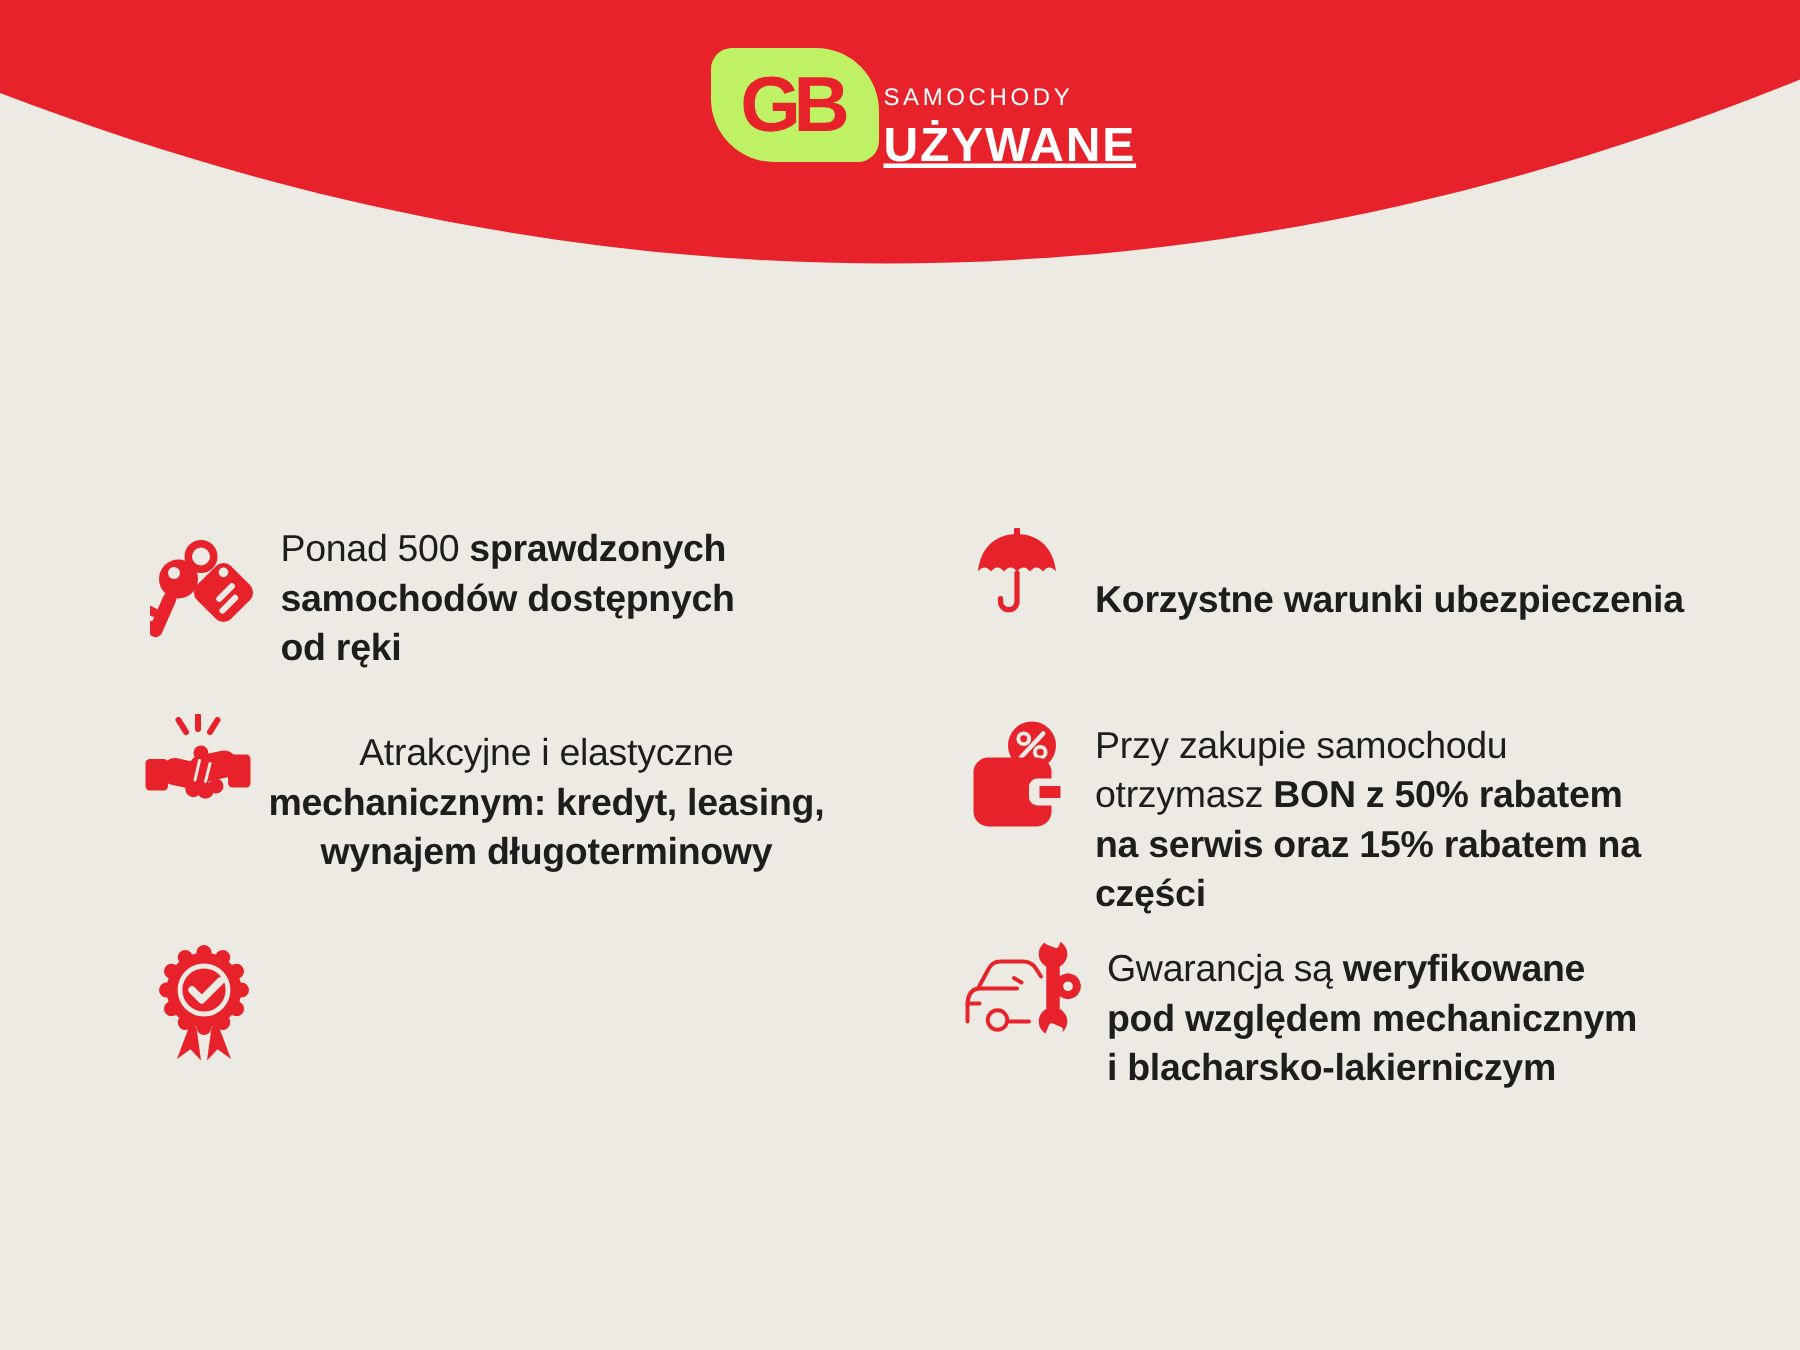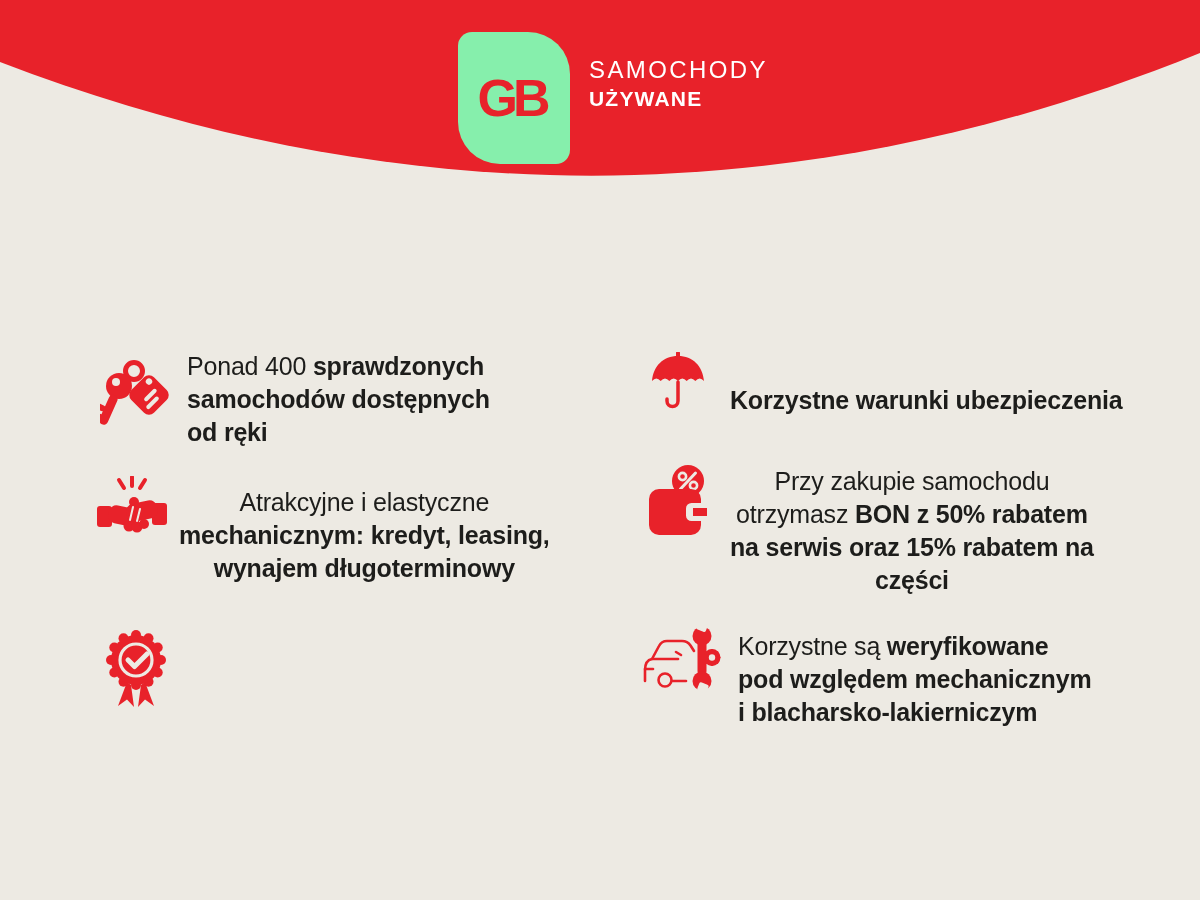--- a/index.html
+++ b/index.html
@@ -3,45 +3,45 @@
 <meta charset="utf-8">
 <style>
   html,body{margin:0;padding:0;background:#cfcCC8;}
   .canvas{
     position:relative;width:1200px;height:900px;overflow:hidden;
     background:#edeae3;color:#1d1d1b;
     font-family:"Liberation Sans",sans-serif;
   }
   .hdr-svg{position:absolute;left:0;top:0;display:block;}
   .logo-box{
-    position:absolute;left:458px;top:32px;width:112px;height:132px;
-    background:#86efac;border-radius:14px 42px 14px 42px;
+    position:absolute;left:474px;top:32px;width:112px;height:76px;
+    background:#bef264;border-radius:14px 42px 14px 42px;
     display:flex;align-items:center;justify-content:center;
   }
   .logo-gb{
     font-size:52px;font-weight:bold;color:#e8222a;
     letter-spacing:-5px;padding-right:5px;line-height:1;
   }
   .brand{position:absolute;left:589px;top:57px;color:#ffffff;}
-  .brand-1{font-size:24px;font-weight:400;letter-spacing:2.4px;line-height:1.1;}
-  .brand-2{font-size:21px;font-weight:bold;letter-spacing:1.2px;line-height:1.1;margin-top:4px;}
+  .brand-1{font-size:16px;font-weight:400;letter-spacing:2.4px;line-height:1.1;}
+  .brand-2{font-size:32px;font-weight:bold;letter-spacing:1.2px;line-height:1.1;margin-top:4px;text-decoration:underline;}
   .feature{position:absolute;display:flex;align-items:flex-start;}
   .fico{flex:0 0 72px;display:flex;justify-content:center;}
   .colL .fico{margin-right:11px;}
   .colR .fico{margin-right:16px;}
   .ftxt{
     font-size:25px;line-height:33px;white-space:pre-line;
     letter-spacing:-0.2px;margin:0;
   }
   .b{font-weight:bold;}
   .f1{left:100px;top:350px;}  .f1 .fico{padding-top:8px;}
   .f2{left:96px;top:476px;text-align:center;}  .f2 .ftxt{margin-top:10px;}
   .f3{left:100px;top:628px;}  .f3 .ftxt{margin-top:4px;}
   .f4{left:642px;top:352px;}  .f4 .ftxt{margin-top:32px;}
-  .f5{left:642px;top:462px;text-align:center;}  .f5 .ftxt{margin-top:3px;}
+  .f5{left:642px;top:478px;}  .f5 .ftxt{margin-top:3px;}
   .f6{left:642px;top:624px;}  .f6 .ftxt{margin-top:6px;}
 </style>
 </head>
 <body>
 
 <div class="canvas">
 
   <svg class="hdr-svg" width="1200" height="220" viewBox="0 0 1200 220" aria-hidden="true">
     <path d="M0,0 H1200 V53 C800,215 400,215 0,62 Z" fill="#e8222a"></path>
   </svg>
@@ -70,21 +70,21 @@
           <g transform="rotate(45 49 37)">
             <rect x="33" y="21" width="32" height="32" rx="7" fill="#e8222a"></rect>
             <circle cx="39.5" cy="27.5" r="3.2" fill="#edeae3"></circle>
             <g stroke="#edeae3" stroke-width="4" stroke-linecap="round">
               <line x1="50" y1="30" x2="50" y2="42"></line>
               <line x1="57" y1="34" x2="57" y2="46"></line>
             </g>
           </g>
         </svg>
       </span>
-      <p class="ftxt"><span>Ponad 400 </span><span class="b">sprawdzonych
+      <p class="ftxt"><span>Ponad 500 </span><span class="b">sprawdzonych
 samochodów dostępnych
 od ręki</span></p>
     </div>
 
     <div class="feature colL f2">
       <span class="fico">
         <svg width="72" height="66" viewBox="0 0 72 66" aria-hidden="true">
           <g stroke="#e8222a" stroke-width="4" stroke-linecap="round" fill="none">
             <line x1="28" y1="12" x2="23" y2="4"></line>
             <line x1="36" y1="10" x2="36" y2="1"></line>
@@ -189,19 +189,19 @@
           <circle cx="70" cy="33.5" r="3.2" fill="#edeae3"></circle>
           <g>
             <circle cx="60" cy="12" r="9.5" fill="#e8222a"></circle>
             <rect x="55" y="-2" width="10" height="9" rx="2" fill="#edeae3" transform="rotate(22 60 3)"></rect>
             <rect x="55.5" y="15" width="9" height="36" rx="4" fill="#e8222a"></rect>
             <circle cx="60" cy="57" r="9.5" fill="#e8222a"></circle>
             <rect x="55" y="59" width="10" height="9" rx="2" fill="#edeae3" transform="rotate(22 60 66)"></rect>
           </g>
         </svg>
       </span>
-      <p class="ftxt"><span>Korzystne są </span><span class="b">weryfikowane
+      <p class="ftxt"><span>Gwarancja są </span><span class="b">weryfikowane
 pod względem mechanicznym
 i blacharsko-lakierniczym</span></p>
     </div>
 
   </div>
 </div>
 
 </body></html>

